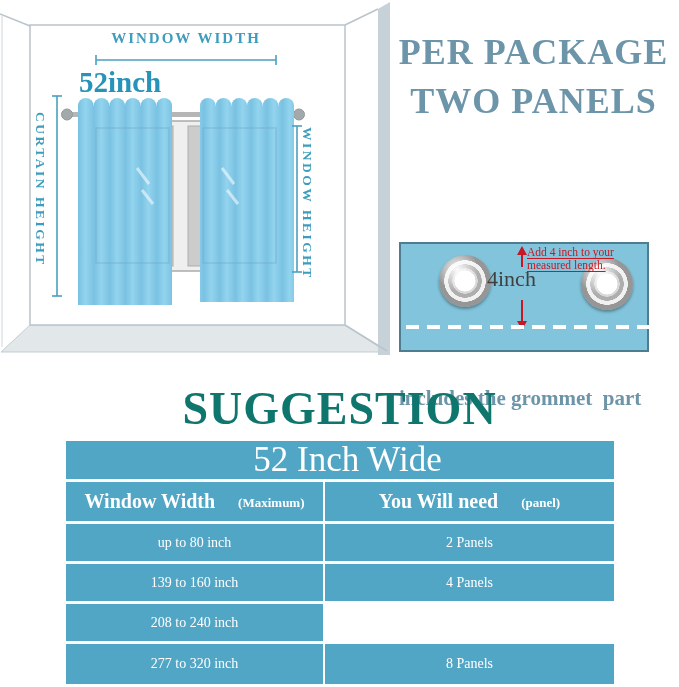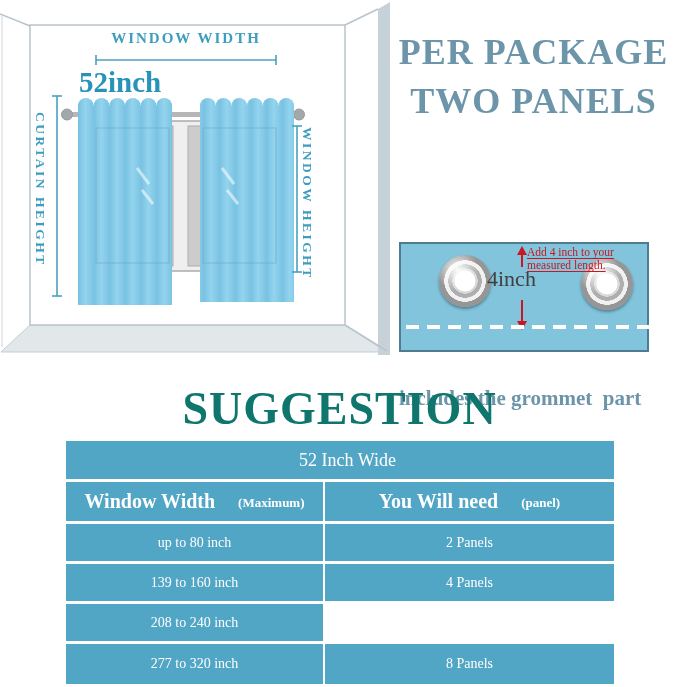--- a/index.html
+++ b/index.html
@@ -51,21 +51,21 @@
   #dashed-line{left:5px;top:81px;height:4px;width:255px;
     background:repeating-linear-gradient(90deg,#ffffff 0 13px,rgba(255,255,255,0) 13px 21px);}
 
   
   #suggestion-heading{left:0;right:0;top:382px;text-align:center;
     font-size:46px;font-weight:bold;color:#0f766e;letter-spacing:1px;}
   #suggestion-table{left:66px;top:441px;width:548px;display:flex;flex-direction:column;}
   .t-row{display:flex;margin-top:3px;}
   .t-row:first-child{margin-top:0;}
   .t-cell{background:#52a6c5;color:#ffffff;display:flex;align-items:center;justify-content:center;}
-  .t-title{height:38px;width:100%;font-size:18px;padding-left:15px;}
+  .t-title{height:38px;width:100%;font-size:35px;padding-left:15px;}
   .t-head{height:39px;font-weight:bold;font-size:20px;}
   .t-data{height:37px;font-size:14px;}
   .t-row:last-child .t-data{height:40px;}
   .col1{width:257px;margin-right:2px;}
   .col2{flex:1;}
   .sub-label{font-size:13px;font-weight:bold;margin-left:23px;padding-top:3px;}
 </style>
 </head>
 <body>
 

